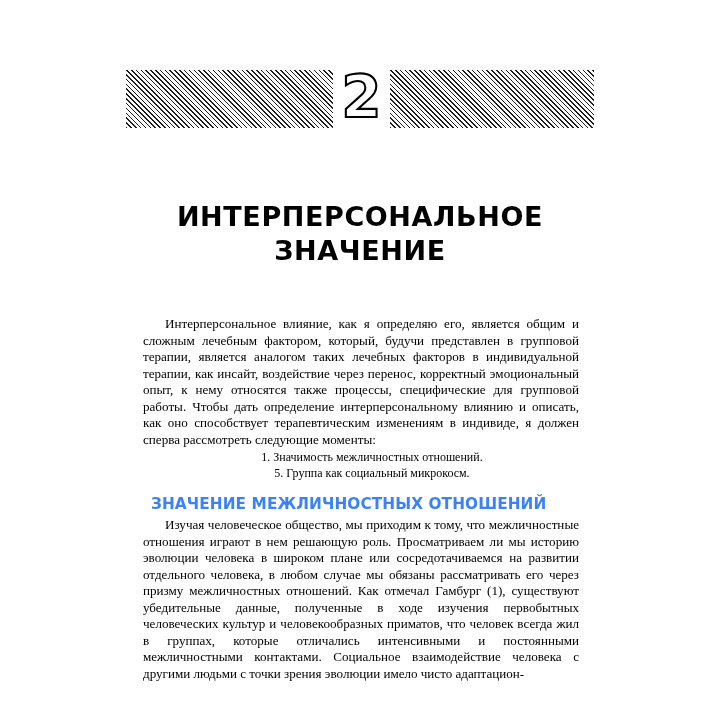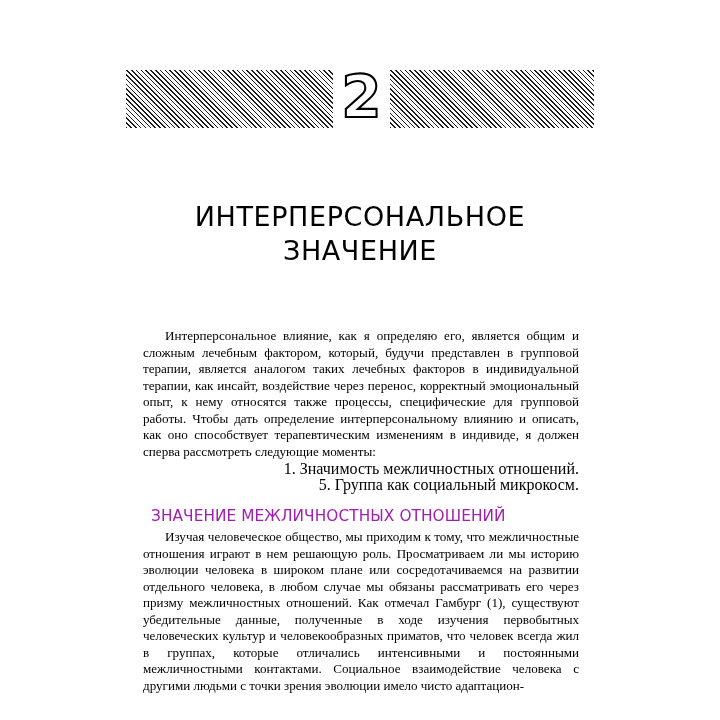--- a/index.html
+++ b/index.html
@@ -63,68 +63,68 @@
   }
 
   
   .chapter-title {
     position: absolute;
     left: 60px;
     top: 182px;
     width: 600px;
     text-align: center;
     font-family: "DejaVu Sans", "Liberation Sans", sans-serif;
-    font-weight: 400;
+    font-weight: 700;
     font-size: 27px;
     line-height: 34px;
     letter-spacing: 0.6px;
     color: #000000;
   }
   .chapter-title .line2 { display: block; }
 
   
   .text-column {
     position: absolute;
     left: 143px;
-    top: 328px;
+    top: 316px;
     width: 436px;
   }
 
   p.body-par {
     margin: 0;
     font-size: 13.1px;
     line-height: 16.55px;
     text-align: justify;
     text-indent: 22px;
     hyphens: none;
     word-spacing: -0.1px;
   }
 
   ol.point-list {
     margin: 0.5px 0 0 0;
     padding: 0;
     list-style: none;
   }
   ol.point-list li {
-    font-size: 16px;
+    font-size: 12px;
     line-height: 16.6px;
-    text-align: right;
+    text-align: center;
     padding-left: 22px;
     white-space: nowrap;
   }
 
   h2.section-heading {
     margin: 12px 0 3px 0;
     padding-left: 8px;
     font-family: "DejaVu Sans", "Liberation Sans", sans-serif;
-    font-weight: 400;
+    font-weight: 700;
     font-size: 15.3px;
     line-height: 20px;
     letter-spacing: 0.1px;
-    color: #a21caf;
+    color: #3b82f6;
   }
 
   .clip-bottom {
     position: absolute;
     left: 0;
     top: 708px;
     width: 720px;
     height: 12px;
     background: #ffffff;
   }

